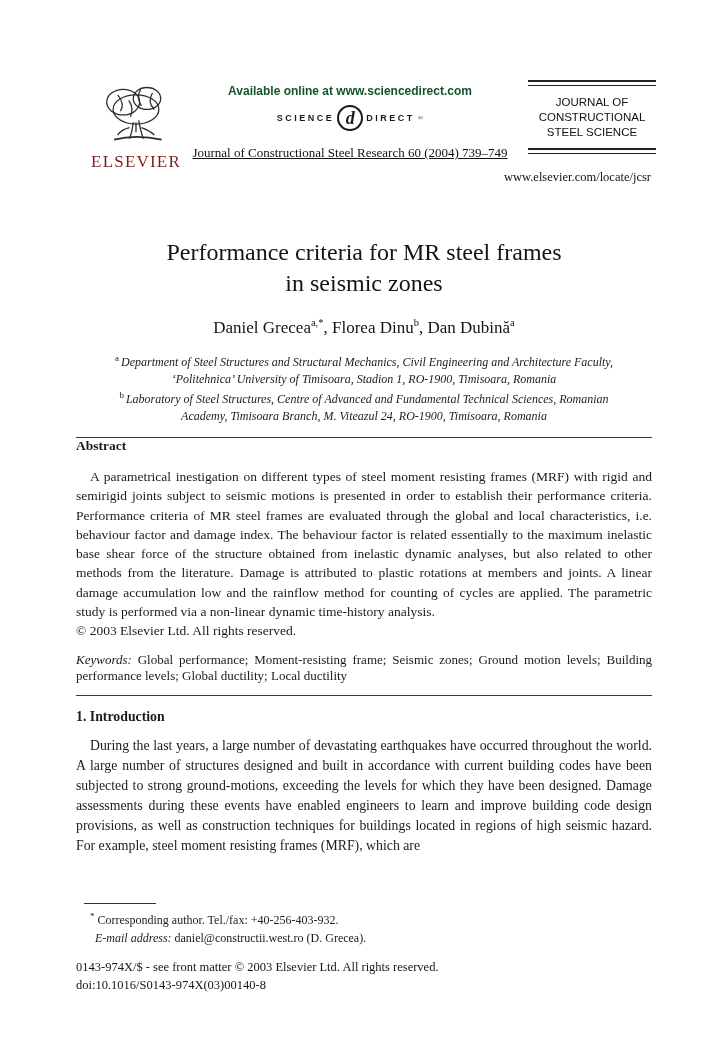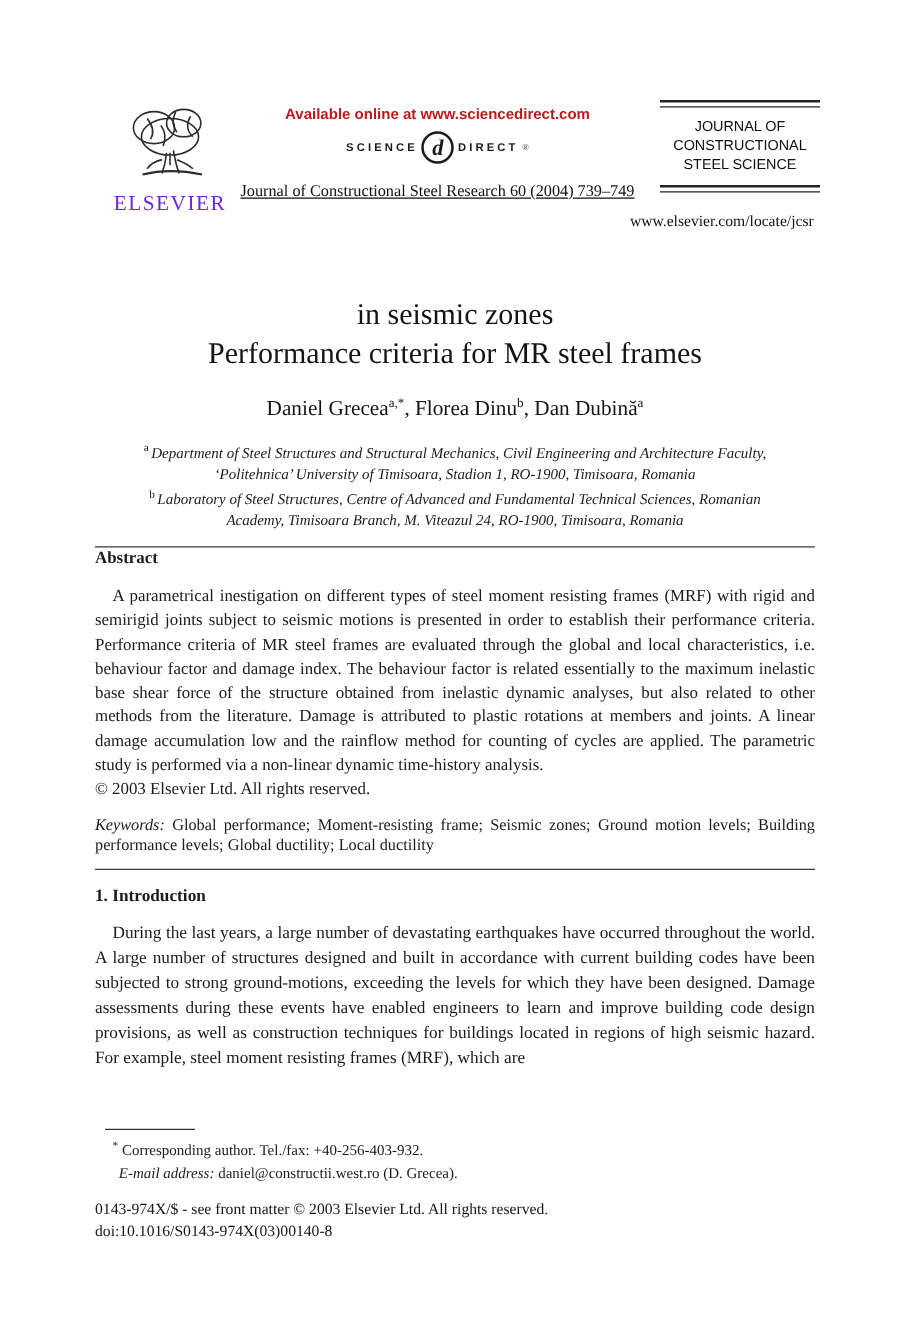--- a/index.html
+++ b/index.html
@@ -7,23 +7,23 @@
     position:relative;
     width:728px;height:1057px;
     background:#ffffff;
     font-family:"Liberation Serif", serif;
     color:#1b1b1b;
     overflow:hidden;
     margin:0 auto;
   }
   
   .elsevier-block{position:absolute;left:80px;top:82px;width:112px;text-align:center;}
-  .elsevier-word{font-size:17px;letter-spacing:1.2px;margin-top:2px;color:#6d28d9;}
+  .elsevier-word{font-size:17px;letter-spacing:1.2px;margin-top:2px;color:#7f1d1d;}
   .header-center{position:absolute;left:185px;top:84px;width:330px;text-align:center;}
-  .avail{font-family:"Liberation Sans",sans-serif;font-size:12px;font-weight:600;color:#b91c1c;}
+  .avail{font-family:"Liberation Sans",sans-serif;font-size:12px;font-weight:600;color:#14532d;}
   .sd-logo{margin-top:7px;display:flex;align-items:center;justify-content:center;gap:2px;}
   .sd-word{font-family:"Liberation Sans",sans-serif;font-weight:700;font-size:9px;letter-spacing:2.5px;color:#1a1a1a;}
   .sd-circle{width:22px;height:22px;border:2px solid #1a1a1a;border-radius:50%;display:flex;align-items:center;justify-content:center;margin:0 1px;}
   .sd-d{font-family:"Liberation Serif",serif;font-style:italic;font-weight:700;font-size:18px;line-height:18px;color:#1a1a1a;}
   .sd-reg{font-size:7px;vertical-align:super;color:#1a1a1a;margin-left:1px;}
   .citation{margin-top:14px;font-size:13px;color:#111;text-decoration:underline;}
   .journal-box{position:absolute;left:528px;top:80px;width:128px;}
   .dblrule{height:3px;border-top:2.4px solid #222;border-bottom:1.4px solid #222;}
   .jb-text{padding:9px 0 8px 0;text-align:center;font-family:"Liberation Sans",sans-serif;font-size:11.5px;line-height:15px;color:#111;}
   .website{position:absolute;top:170px;right:77px;font-size:12.5px;color:#111;}
@@ -94,22 +94,22 @@
       <div>JOURNAL OF</div>
       <div>CONSTRUCTIONAL</div>
       <div>STEEL SCIENCE</div>
     </div>
     <div class="dblrule"></div>
   </div>
 
   <div class="website">www.elsevier.com/locate/jcsr</div>
 
   <div class="title">
+    <div>Performance criteria for MR steel frames</div>
     <div>in seismic zones</div>
-    <div>Performance criteria for MR steel frames</div>
   </div>
 
   <div class="authors">
     <span><span>Daniel Grecea</span><sup>a,*</sup><span>, </span></span><span><span>Florea Dinu</span><sup>b</sup><span>, </span></span><span><span>Dan Dubină</span><sup>a</sup><span></span></span>
   </div>
 
   <div class="affiliations">
     <div><sup>a</sup><span>Department of Steel Structures and Structural Mechanics, Civil Engineering and Architecture Faculty,</span></div>
     <div>‘Politehnica’ University of Timisoara, Stadion 1, RO-1900, Timisoara, Romania</div>
     <div><sup>b</sup><span>Laboratory of Steel Structures, Centre of Advanced and Fundamental Technical Sciences, Romanian</span></div>

